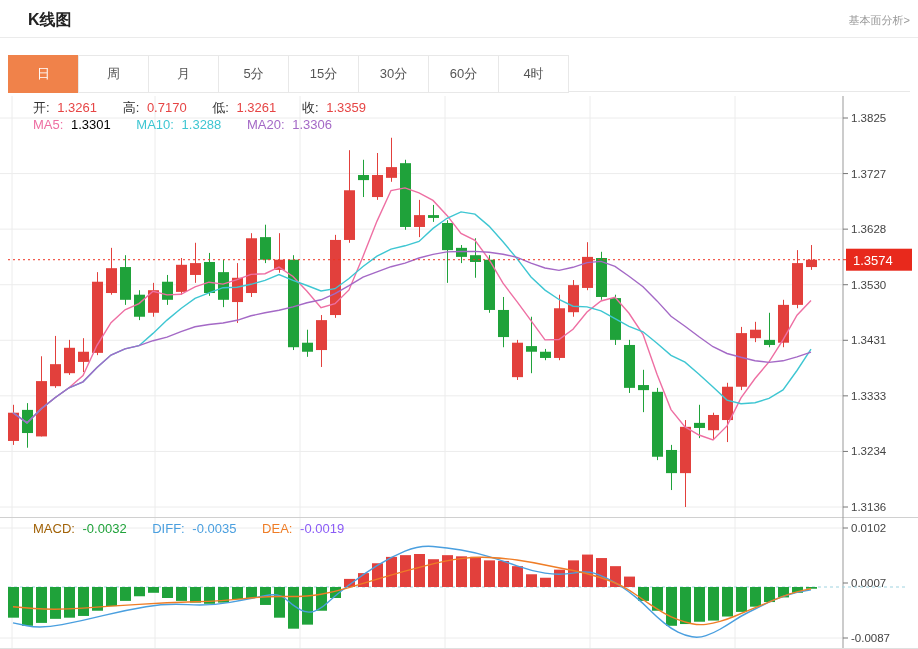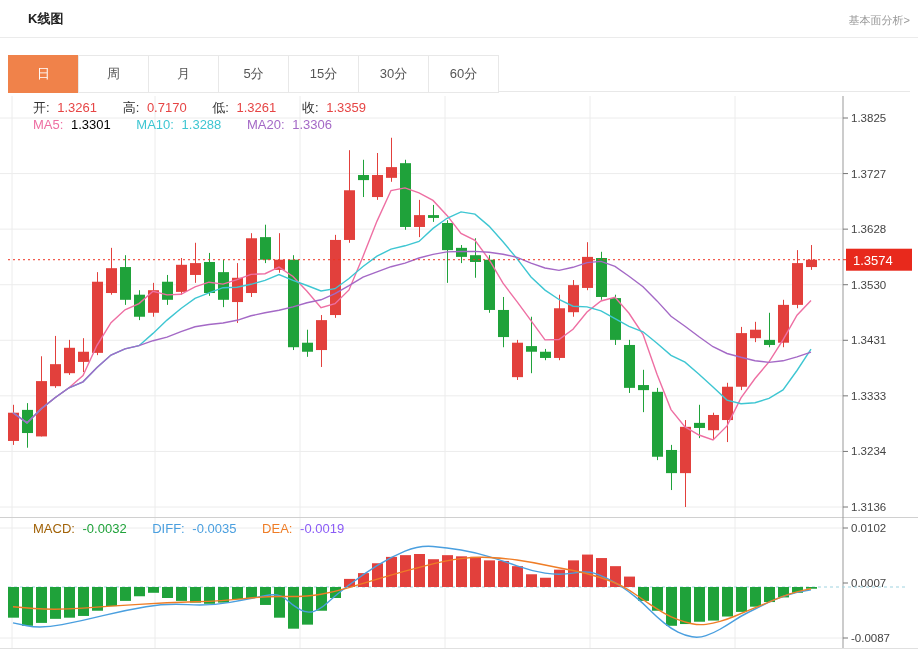--- a/index.html
+++ b/index.html
@@ -1,18 +1,18 @@
 <!DOCTYPE html>
 <html><head>
 <meta charset="utf-8">
 <style>
   html,body{margin:0;padding:0;background:#fff;}
   .page{position:relative;width:918px;height:649px;background:#fff;overflow:hidden;
         font-family:"Liberation Sans","DejaVu Sans",sans-serif;}
-  .hdr-title{position:absolute;left:28px;top:10px;font-size:13px;font-weight:bold;color:#222;z-index:5;}
+  .hdr-title{position:absolute;left:28px;top:10px;font-size:16px;font-weight:bold;color:#222;z-index:5;}
   .hdr-link{position:absolute;right:8px;top:13px;font-size:11px;color:#999;text-decoration:none;z-index:5;cursor:pointer;}
   .hdr-rule{position:absolute;left:0;right:0;top:37px;border-top:1px solid #ebebeb;z-index:1;}
   .tabs{position:absolute;left:8px;top:55px;display:flex;z-index:5;}
   .tab{width:69px;height:36px;line-height:36px;text-align:center;font-size:13px;color:#555;
        background:#fff;border:1px solid #e8e8e8;margin-left:-1px;cursor:pointer;box-sizing:content-box;}
   .tab:first-child{margin-left:0;}
   .tab.active{background:#f0824a;border-color:#f0824a;color:#fff;}
   .tabs-rule{position:absolute;left:8px;right:8px;top:91px;border-bottom:1px solid #e8e8e8;z-index:1;}
   svg{position:absolute;left:0;top:0;z-index:2;}
   .row{position:absolute;left:33px;z-index:4;font-size:13px;white-space:nowrap;}
@@ -33,20 +33,21 @@
   <div class="hdr-rule"></div>
 
   <div class="tabs" id="tabs">
       <div class="tab active">日</div>
       <div class="tab">周</div>
       <div class="tab">月</div>
       <div class="tab">5分</div>
       <div class="tab">15分</div>
       <div class="tab">30分</div>
       <div class="tab">60分</div>
+      <div class="tab">4时</div>
     </div>
   <div class="tabs-rule"></div>
 
   <svg id="chart" width="918" height="649" viewBox="0 0 918 649">
       <line x1="12" y1="96" x2="12" y2="648" stroke="#ececec" stroke-width="1"></line>
       <line x1="155" y1="96" x2="155" y2="648" stroke="#ececec" stroke-width="1"></line>
       <line x1="300" y1="96" x2="300" y2="648" stroke="#ececec" stroke-width="1"></line>
       <line x1="445" y1="96" x2="445" y2="648" stroke="#ececec" stroke-width="1"></line>
       <line x1="590" y1="96" x2="590" y2="648" stroke="#ececec" stroke-width="1"></line>
       <line x1="735" y1="96" x2="735" y2="648" stroke="#ececec" stroke-width="1"></line>

